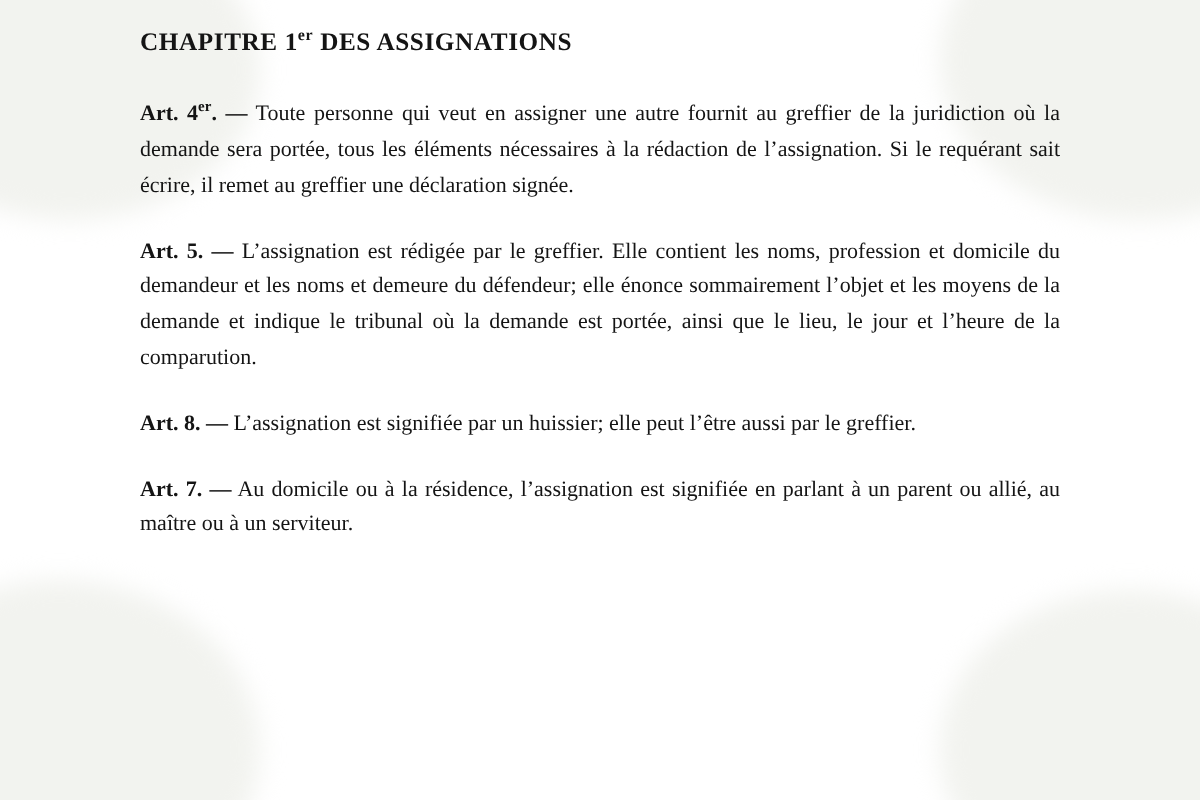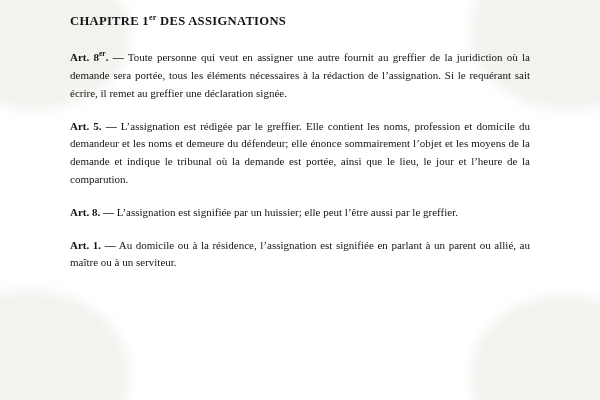--- a/index.html
+++ b/index.html
@@ -76,31 +76,31 @@
   <div class="scan-blob blob-tl"></div>
   <div class="scan-blob blob-tr"></div>
   <div class="scan-blob blob-bl"></div>
   <div class="scan-blob blob-br"></div>
 
   <div class="content">
 
     <h1 class="chapter-title"><span>CHAPITRE 1</span><sup>er</sup><span> DES ASSIGNATIONS</span></h1>
 
     <p class="para spaced" style="margin-top:20px;">
-      <span class="art-label"><span>Art. 8</span><sup>er</sup><span>. —</span></span><span> Toute personne qui veut en assigner une autre fournit au greffier de la juridiction où la demande sera portée, tous les éléments nécessaires à la rédaction de l’assignation. Si le requérant sait écrire, il remet au greffier une déclaration signée.</span>
+      <span class="art-label"><span>Art. 4</span><sup>er</sup><span>. —</span></span><span> Toute personne qui veut en assigner une autre fournit au greffier de la juridiction où la demande sera portée, tous les éléments nécessaires à la rédaction de l’assignation. Si le requérant sait écrire, il remet au greffier une déclaration signée.</span>
     </p>
 
     <p class="para spaced">
       <span class="art-label"><span>Art. 5.</span><span> —</span></span><span> L’assignation est rédigée par le greffier. Elle contient les noms, profession et domicile du demandeur et les noms et demeure du défendeur; elle énonce sommairement l’objet et les moyens de la demande et indique le tribunal où la demande est portée, ainsi que le lieu, le jour et l’heure de la comparution.</span>
     </p>
 
 
     <p class="para spaced">
       <span class="art-label"><span>Art. 8.</span><span> —</span></span><span> L’assignation est signifiée par un huissier; elle peut l’être aussi par le greffier.</span>
     </p>
 
 
     <p class="para spaced">
-      <span class="art-label"><span>Art. 1.</span><span> —</span></span><span> Au domicile ou à la résidence, l’assignation est signifiée en parlant à un parent ou allié, au maître ou à un serviteur.</span>
+      <span class="art-label"><span>Art. 7.</span><span> —</span></span><span> Au domicile ou à la résidence, l’assignation est signifiée en parlant à un parent ou allié, au maître ou à un serviteur.</span>
     </p>
 
   </div>
 </div>
 
 </body></html>

